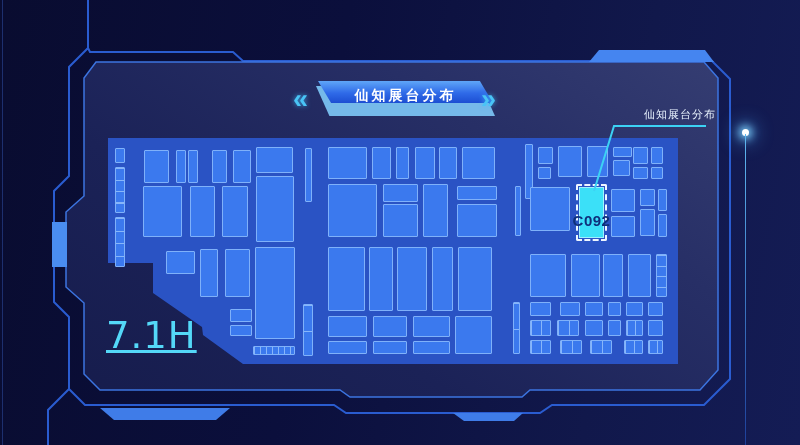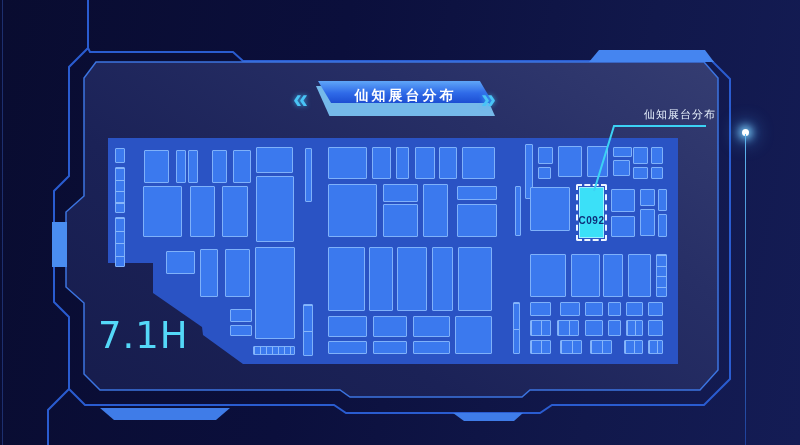--- a/index.html
+++ b/index.html
@@ -24,24 +24,24 @@
   #chevron-left{left:293px;}
   #chevron-right{left:481px;}
   
   #map{position:absolute;left:100px;top:134px;width:580px;height:232px;}
   #floor{position:absolute;left:0;top:0;width:100%;height:100%;background:#2a53c4;}
   .booth{position:absolute;box-sizing:border-box;background:#3b79ee;
     border:1px solid #7fb1fa;border-radius:1px;}
   #highlight-box{position:absolute;box-sizing:border-box;border:2px dashed #eef6ff;border-radius:2px;}
   #highlight-booth{position:absolute;box-sizing:border-box;background:#3be0f8;
     border:1px solid #9ef0ff;display:flex;align-items:center;justify-content:center;padding-top:16px;}
-  #highlight-id{color:#0e2f7a;font-size:10px;font-weight:bold;letter-spacing:0.5px;}
+  #highlight-id{color:#0e2f7a;font-size:15px;font-weight:bold;letter-spacing:0.5px;}
   
-  #hall-label{position:absolute;left:98px;top:314px;color:#54d8f8;font-size:37px;
-    letter-spacing:1px;font-family:"DejaVu Sans",sans-serif;}
+  #hall-label{position:absolute;left:106px;top:314px;color:#54d8f8;font-size:37px;
+    letter-spacing:1px;font-family:"DejaVu Sans",sans-serif;text-decoration:underline;}
   #callout-label{position:absolute;left:644px;top:107px;color:#eaf4ff;font-size:11px;
     letter-spacing:1px;white-space:nowrap;}
   
   #glow-dot{position:absolute;left:742px;top:129px;width:7px;height:7px;border-radius:50%;
     background:#ffffff;box-shadow:0 0 8px 3px #7fd4ff,0 0 18px 7px rgba(80,170,255,.45);}
   #right-line{position:absolute;left:745px;top:134px;width:1px;height:311px;
     background:linear-gradient(#5fb8f0,#1d3f9a);}
 </style>
 </head>
 <body>

